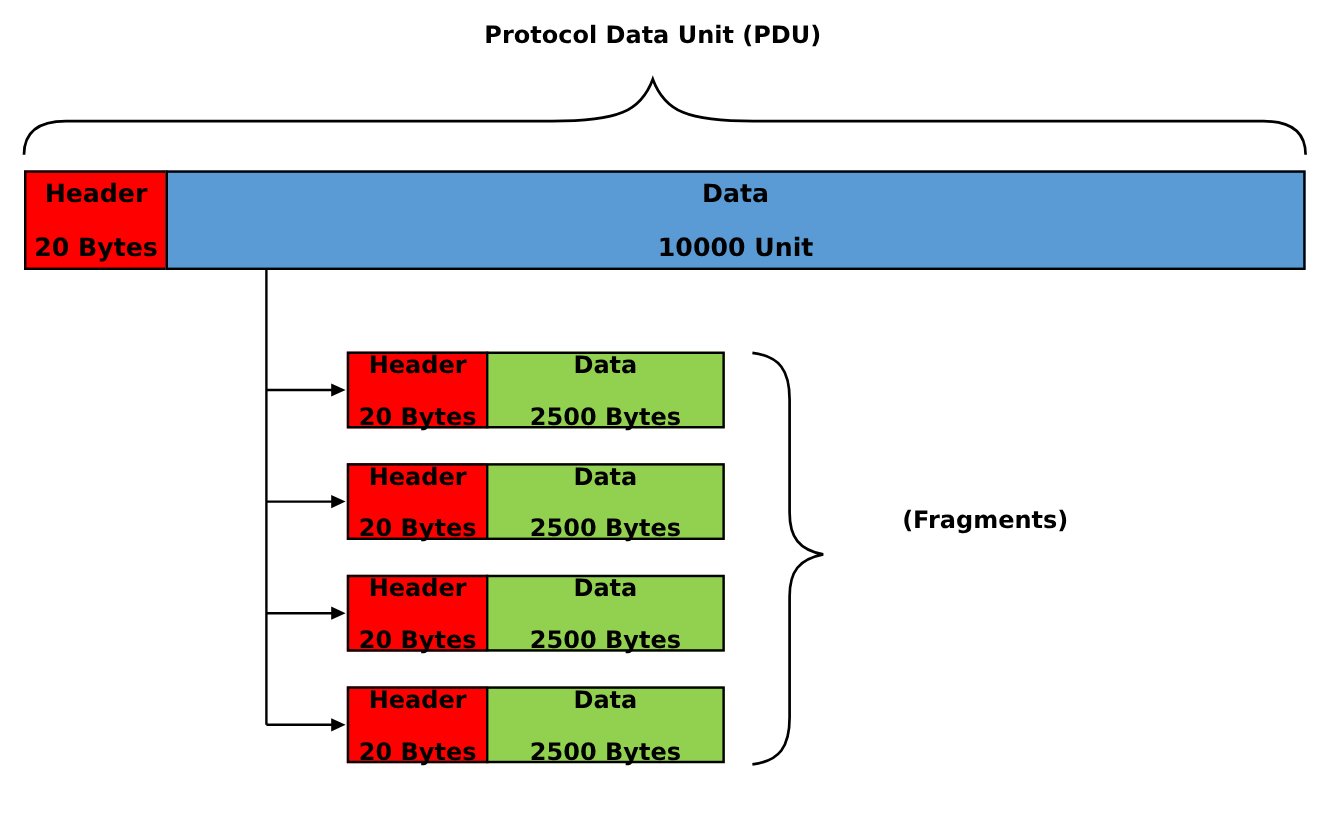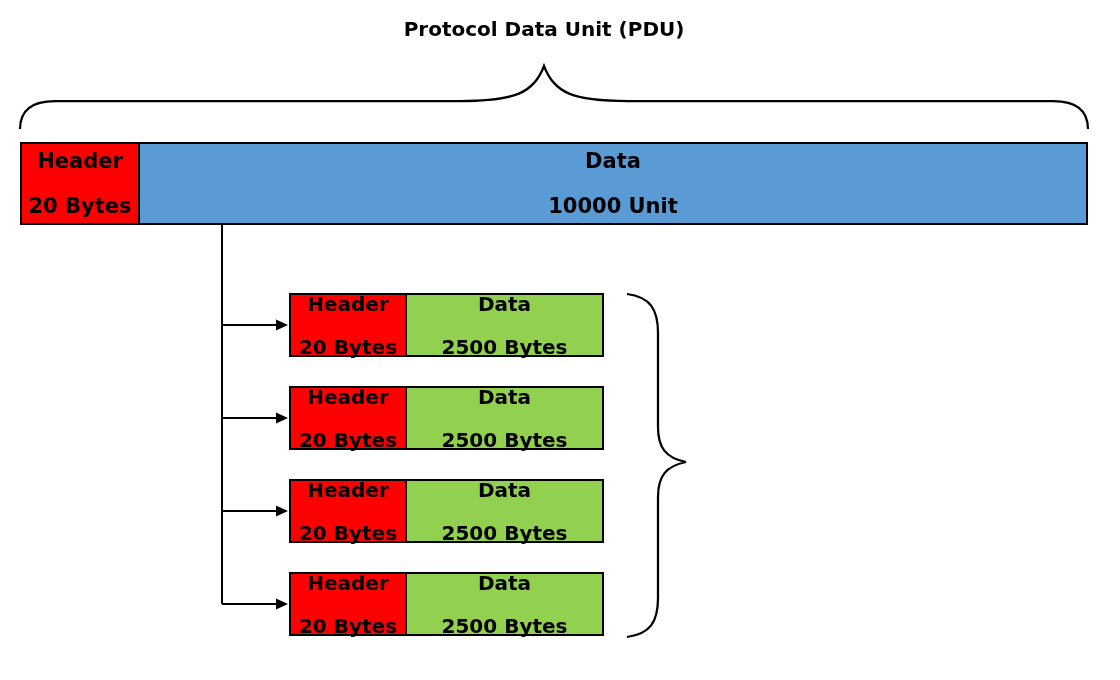--- a/index.html
+++ b/index.html
@@ -138,15 +138,16 @@
   <div class="cell frag-cell red frag-header row4">
     <div>Header</div>
     <div>20 Bytes</div>
   </div>
   <div class="cell frag-cell green frag-data row4">
     <div>Data</div>
     <div>2500 Bytes</div>
   </div>
 
   <div class="group-label">
+    <div>(Fragments)</div>
   </div>
 
 </div>
 
 </body></html>

